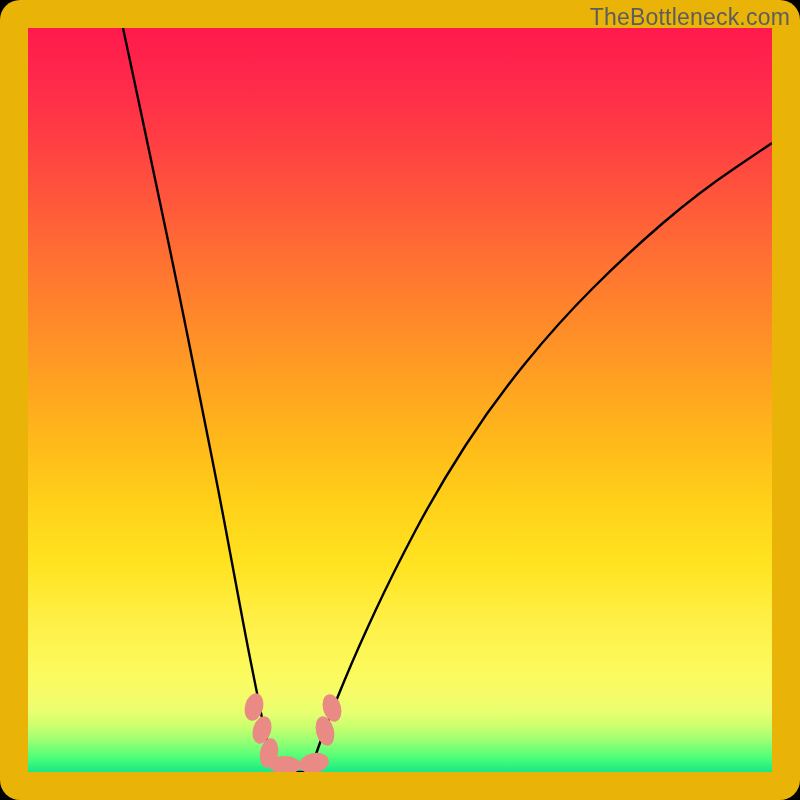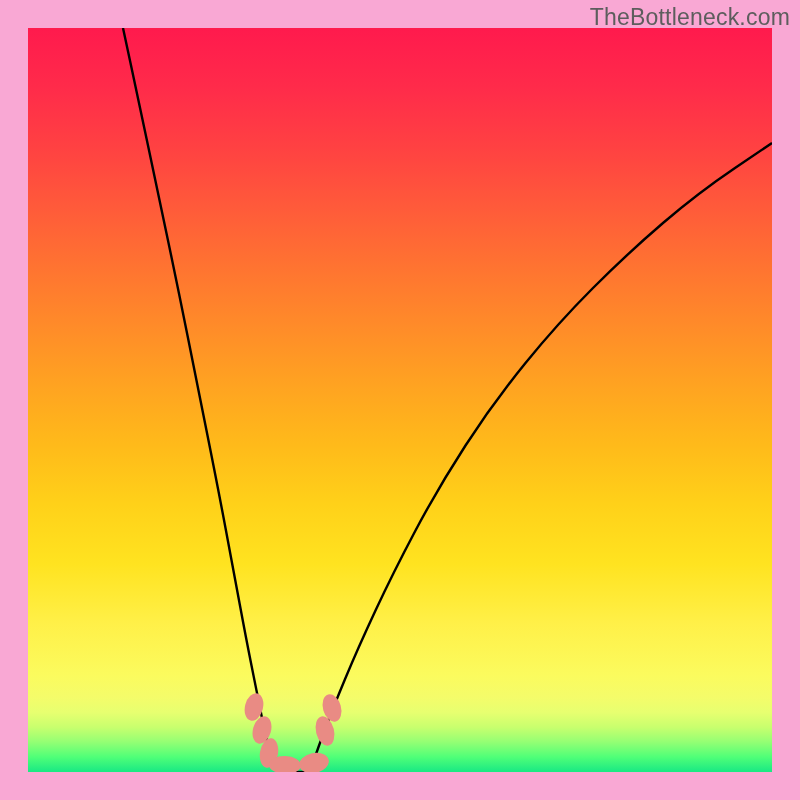--- a/index.html
+++ b/index.html
@@ -10,21 +10,22 @@
     background: #000;
     overflow: hidden;
     font-family: Arial, Helvetica, sans-serif;
   }
   .frame {
     position: absolute;
     top: 0;
     left: 0;
     width: 800px;
     height: 800px;
-    background: #f9a8d4;
+    background: #eab308;
+    border-radius: 20px;
   }
   .plot {
     position: absolute;
     top: 28px;
     left: 28px;
     width: 744px;
     height: 744px;
     overflow: hidden;
   }
   .gradient {

